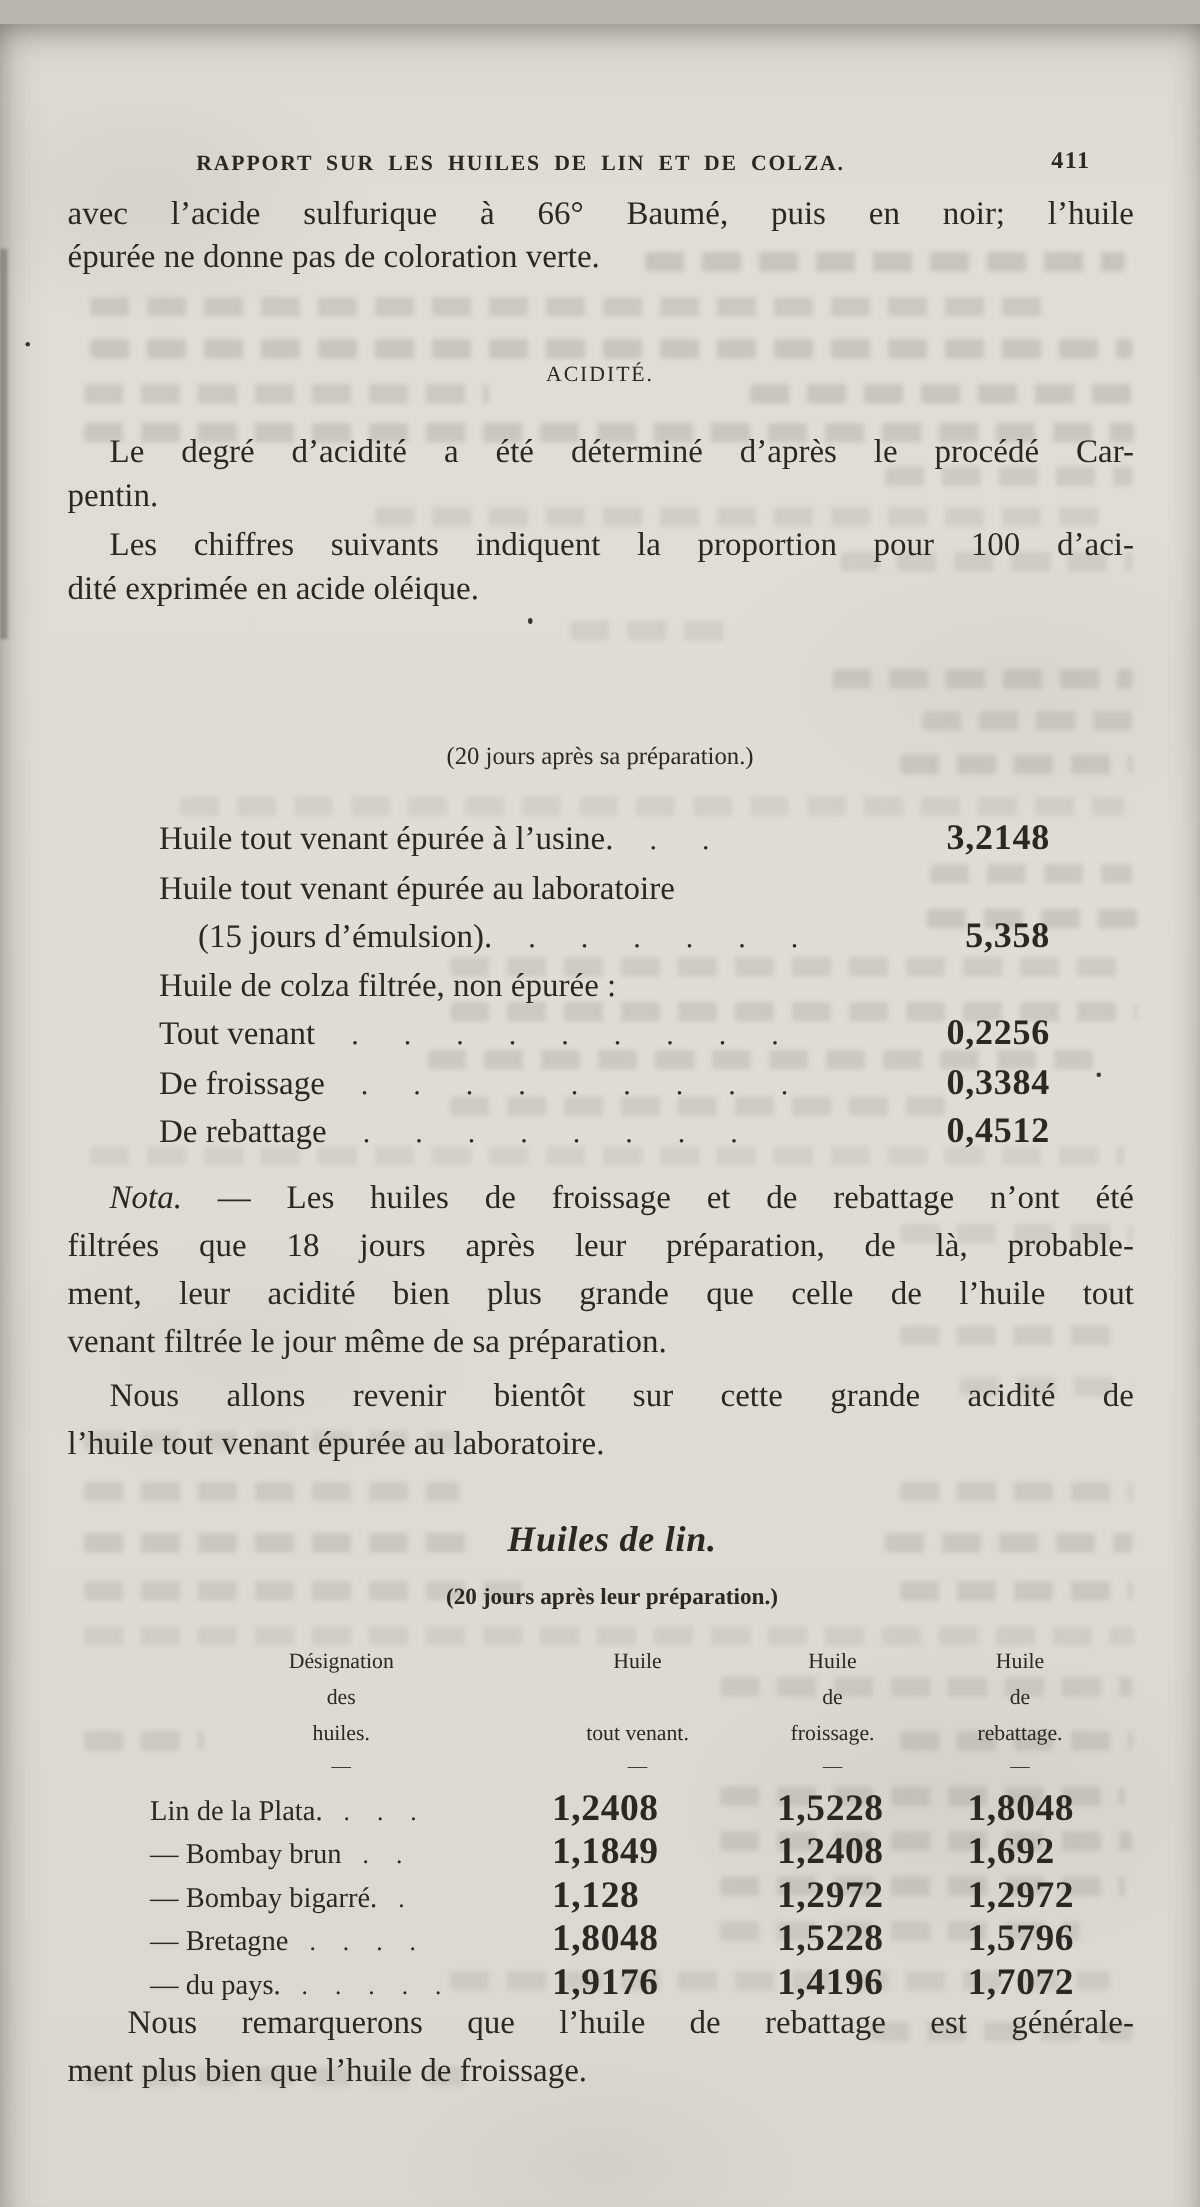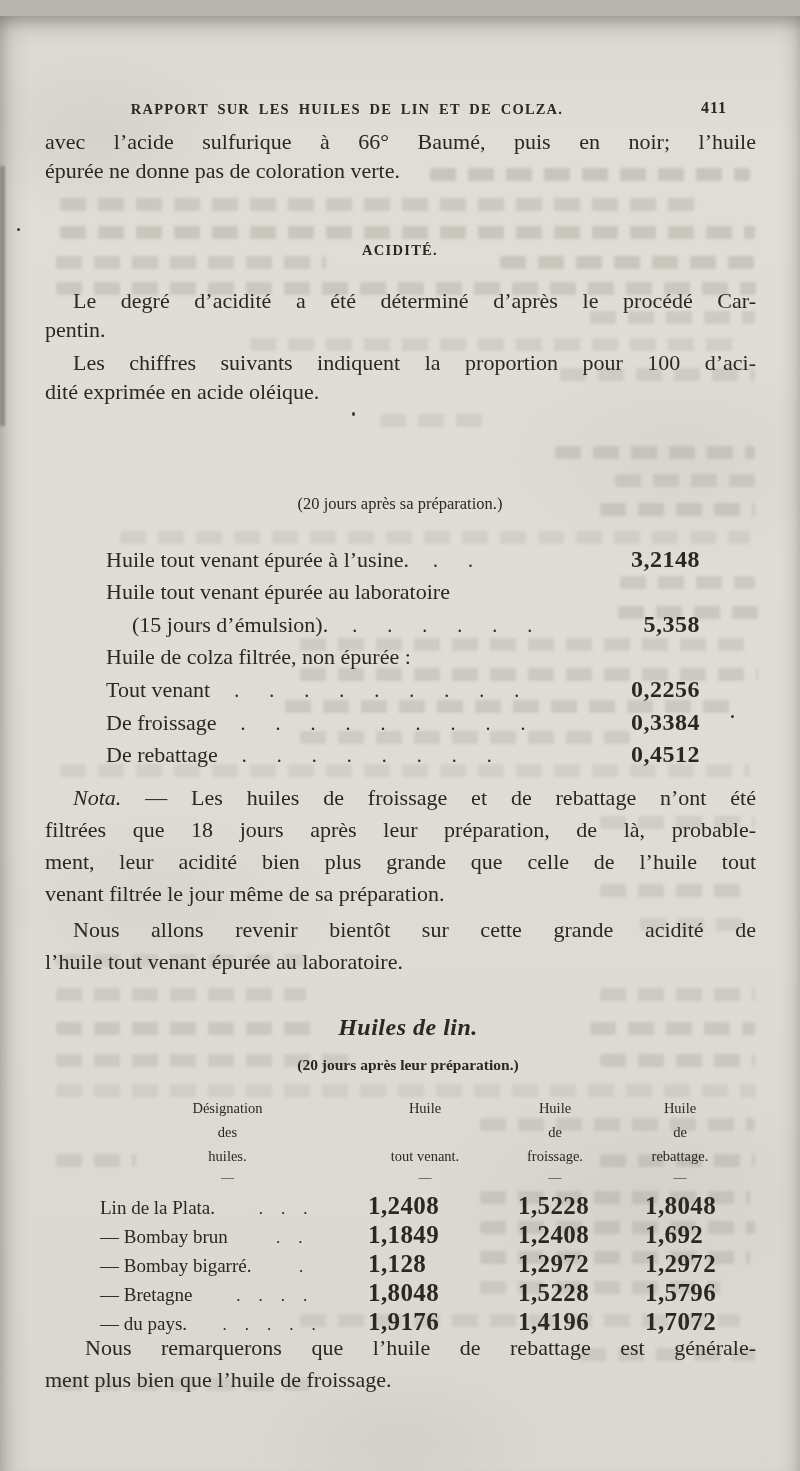--- a/index.html
+++ b/index.html
@@ -31,21 +31,21 @@
     font-size:14.5px; letter-spacing:1.2px; font-weight:700; word-spacing:4px; }
   .folio { position:absolute; top:83px; right:73px; font-size:16px; font-weight:700; letter-spacing:1px; }
 
   .par { position:absolute; left:45px; right:44px; font-size:22px; line-height:29px; }
   .line { display:block; }
   .jl { text-align:justify; text-align-last:justify; }
   .ind { text-indent:28px; }
   .ind2 { text-indent:40px; }
 
   .sec-head { position:absolute; left:44px; right:44px; text-align:center;
-    font-size:14.5px; font-weight:700; letter-spacing:1.3px; word-spacing:3px; }
+    font-size:14.5px; font-weight:400; letter-spacing:1.3px; word-spacing:3px; }
   .sec-sub { position:absolute; left:44px; right:44px; text-align:center; font-size:16.5px; }
 
   .colza-list { position:absolute; left:106px; right:100px; font-size:22px; }
   .colza-row { display:flex; align-items:baseline; height:32.5px; white-space:nowrap; }
   .colza-row .lbl { flex:0 0 auto; }
   .colza-row .lbl.cont { padding-left:26px; }
   .colza-row .dots { flex:1 1 auto; overflow:hidden; letter-spacing:30px; padding-left:24px;
     font-size:20px; color:#2e2c26; }
   .colza-row .val { flex:0 0 auto; min-width:92px; text-align:right;
     font-size:24px; font-weight:700; letter-spacing:.5px; }
@@ -56,21 +56,21 @@
     font-size:15.5px; font-weight:700; }
 
   .lin-table { position:absolute; left:100px; width:645px; }
   .thead { display:grid; grid-template-columns:255px 140px 120px 130px; }
   .th { text-align:center; font-size:14.5px; line-height:24px; }
   .th .hline { display:block; min-height:24px; }
   .th .dash { display:block; font-size:13px; line-height:18px; color:#34322b; }
   .tbody { margin-top:6px; }
   .trow { display:grid; grid-template-columns:255px 140px 120px 130px; height:29px;
     align-items:baseline; font-size:19px; white-space:nowrap; }
-  .trow .name { display:flex; align-items:baseline;text-align:center; }
+  .trow .name { display:flex; align-items:baseline; }
   .trow .name .nm { flex:0 0 auto; }
   .trow .name .tdots { letter-spacing:18px; padding-left:14px; font-size:17px; overflow:hidden; flex:1 1 auto; }
   .num { font-size:25px; font-weight:700; padding-left:13px; letter-spacing:.4px; }
   .num.c2 { padding-left:23px; }
   .num.c3 { padding-left:30px; }
   .nota-lbl { font-style:italic; }
 </style>
 </head>
 <body>
 

